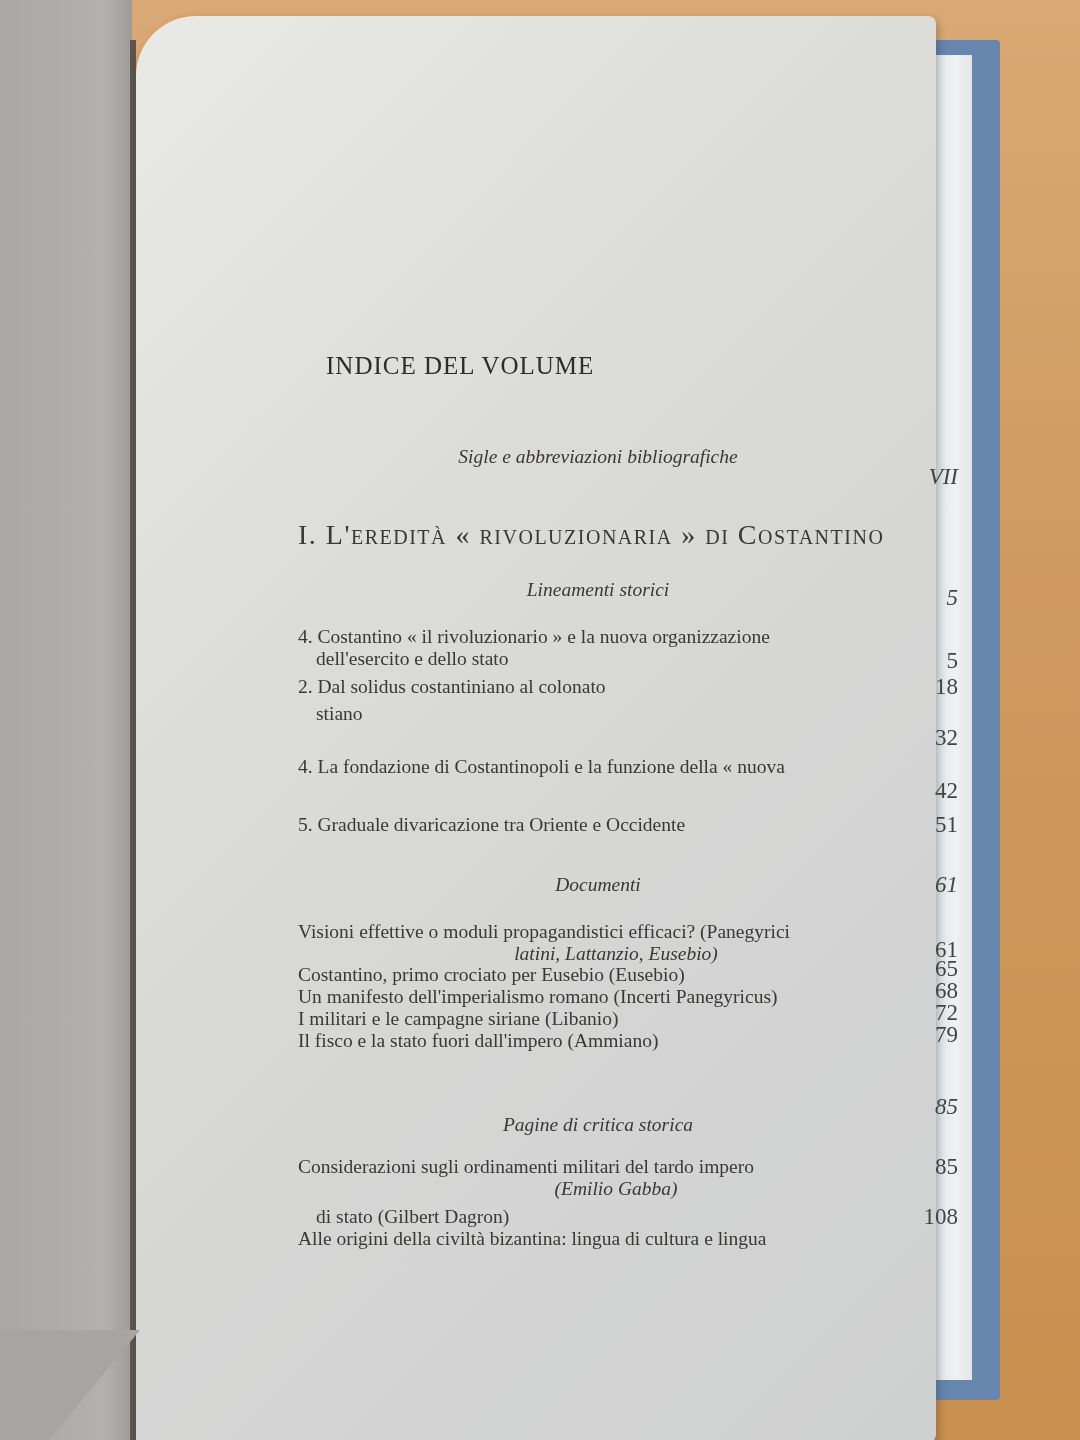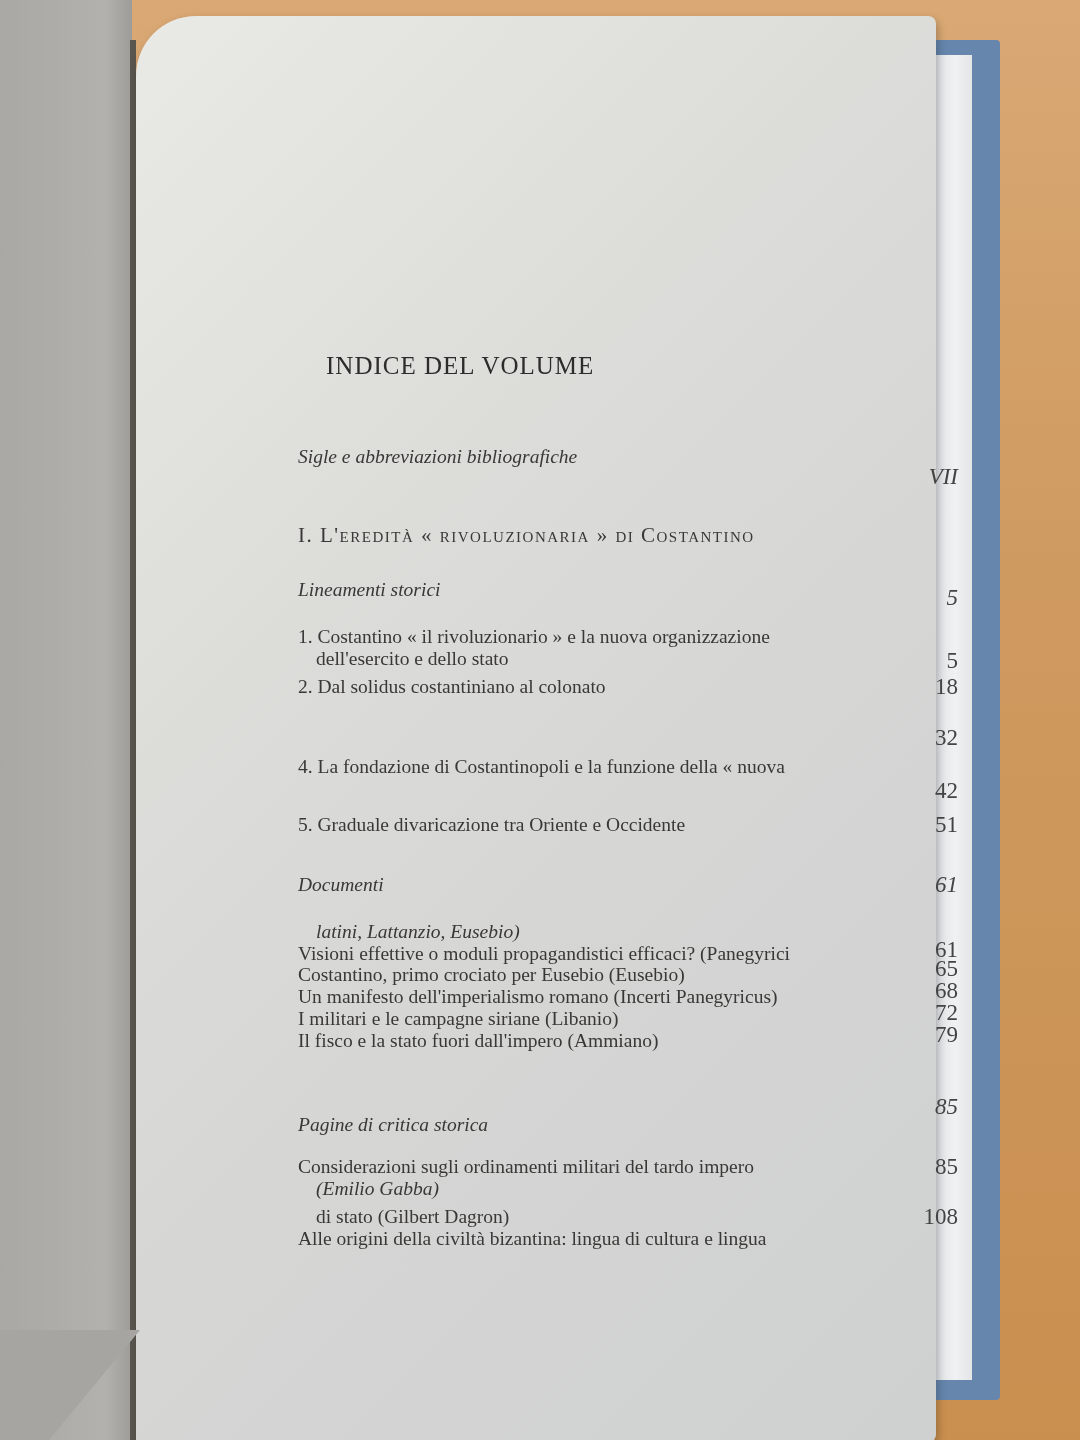--- a/index.html
+++ b/index.html
@@ -39,22 +39,22 @@
       position: absolute; left: 162px; top: 0; width: 660px;
       color: #3a3836;
     }
     .title {
       position: absolute; left: 190px; top: 336px;
       font-size: 25px; letter-spacing: 1px; color: #2e2c2a;
     }
     .row { position: absolute; left: 0; width: 660px; font-size: 19.5px; line-height: 22px; }
     .row .txt { display: block; width: 600px; }
     .row .pg { position: absolute; right: 0; font-size: 23px; color: #444; }
-    .it { font-style: italic; }
-    .sc { font-variant: small-caps; letter-spacing: 1.5px; font-size: 21px; }
+    .it { font-style: italic; text-align: center; }
+    .sc { font-variant: small-caps; letter-spacing: 1.5px; font-size: 28px; }
     .indent { padding-left: 18px; }
   </style>
 </head>
 <body>
 
 <div class="left-page"></div>
 <div class="gutter"></div>
 <div class="cover"></div>
 <div class="page-block"></div>
 
@@ -68,48 +68,49 @@
     </div>
 
     <div class="row sc" style="top:508px">I. L'eredità « rivoluzionaria » di Costantino</div>
 
     <div class="row it" style="top:563px">
       <span class="txt">Lineamenti storici</span>
       <span class="pg" style="top:8px">5</span>
     </div>
 
     <div class="row" style="top:610px">
-      <span class="txt">1. Costantino « il rivoluzionario » e la nuova organizzazione</span>
+      <span class="txt">4. Costantino « il rivoluzionario » e la nuova organizzazione</span>
       <span class="txt indent">dell'esercito e dello stato</span>
       <span class="pg" style="top:24px">5</span>
     </div>
     <div class="row" style="top:660px">
       <span class="txt">2. Dal solidus costantiniano al colonato</span>
       <span class="pg" style="top:0">18</span>
     </div>
     <div class="row" style="top:687px">
+      <span class="txt indent">stiano</span>
       <span class="pg" style="top:24px">32</span>
     </div>
     <div class="row" style="top:740px">
       <span class="txt">4. La fondazione di Costantinopoli e la funzione della « nuova</span>
       <span class="pg" style="top:24px">42</span>
     </div>
     <div class="row" style="top:798px">
       <span class="txt">5. Graduale divaricazione tra Oriente e Occidente</span>
       <span class="pg" style="top:0">51</span>
     </div>
 
     <div class="row it" style="top:858px">
       <span class="txt">Documenti</span>
       <span class="pg" style="top:0">61</span>
     </div>
 
     <div class="row" style="top:905px">
+      <span class="txt">Visioni effettive o moduli propagandistici efficaci? (Panegyrici</span>
       <span class="txt indent it">latini, Lattanzio, Eusebio)</span>
-      <span class="txt">Visioni effettive o moduli propagandistici efficaci? (Panegyrici</span>
       <span class="pg" style="top:18px">61</span>
     </div>
     <div class="row" style="top:948px">
       <span class="txt">Costantino, primo crociato per Eusebio (Eusebio)</span>
       <span class="pg" style="top:-6px">65</span>
     </div>
     <div class="row" style="top:970px">
       <span class="txt">Un manifesto dell'imperialismo romano (Incerti Panegyricus)</span>
       <span class="pg" style="top:-6px">68</span>
     </div>

